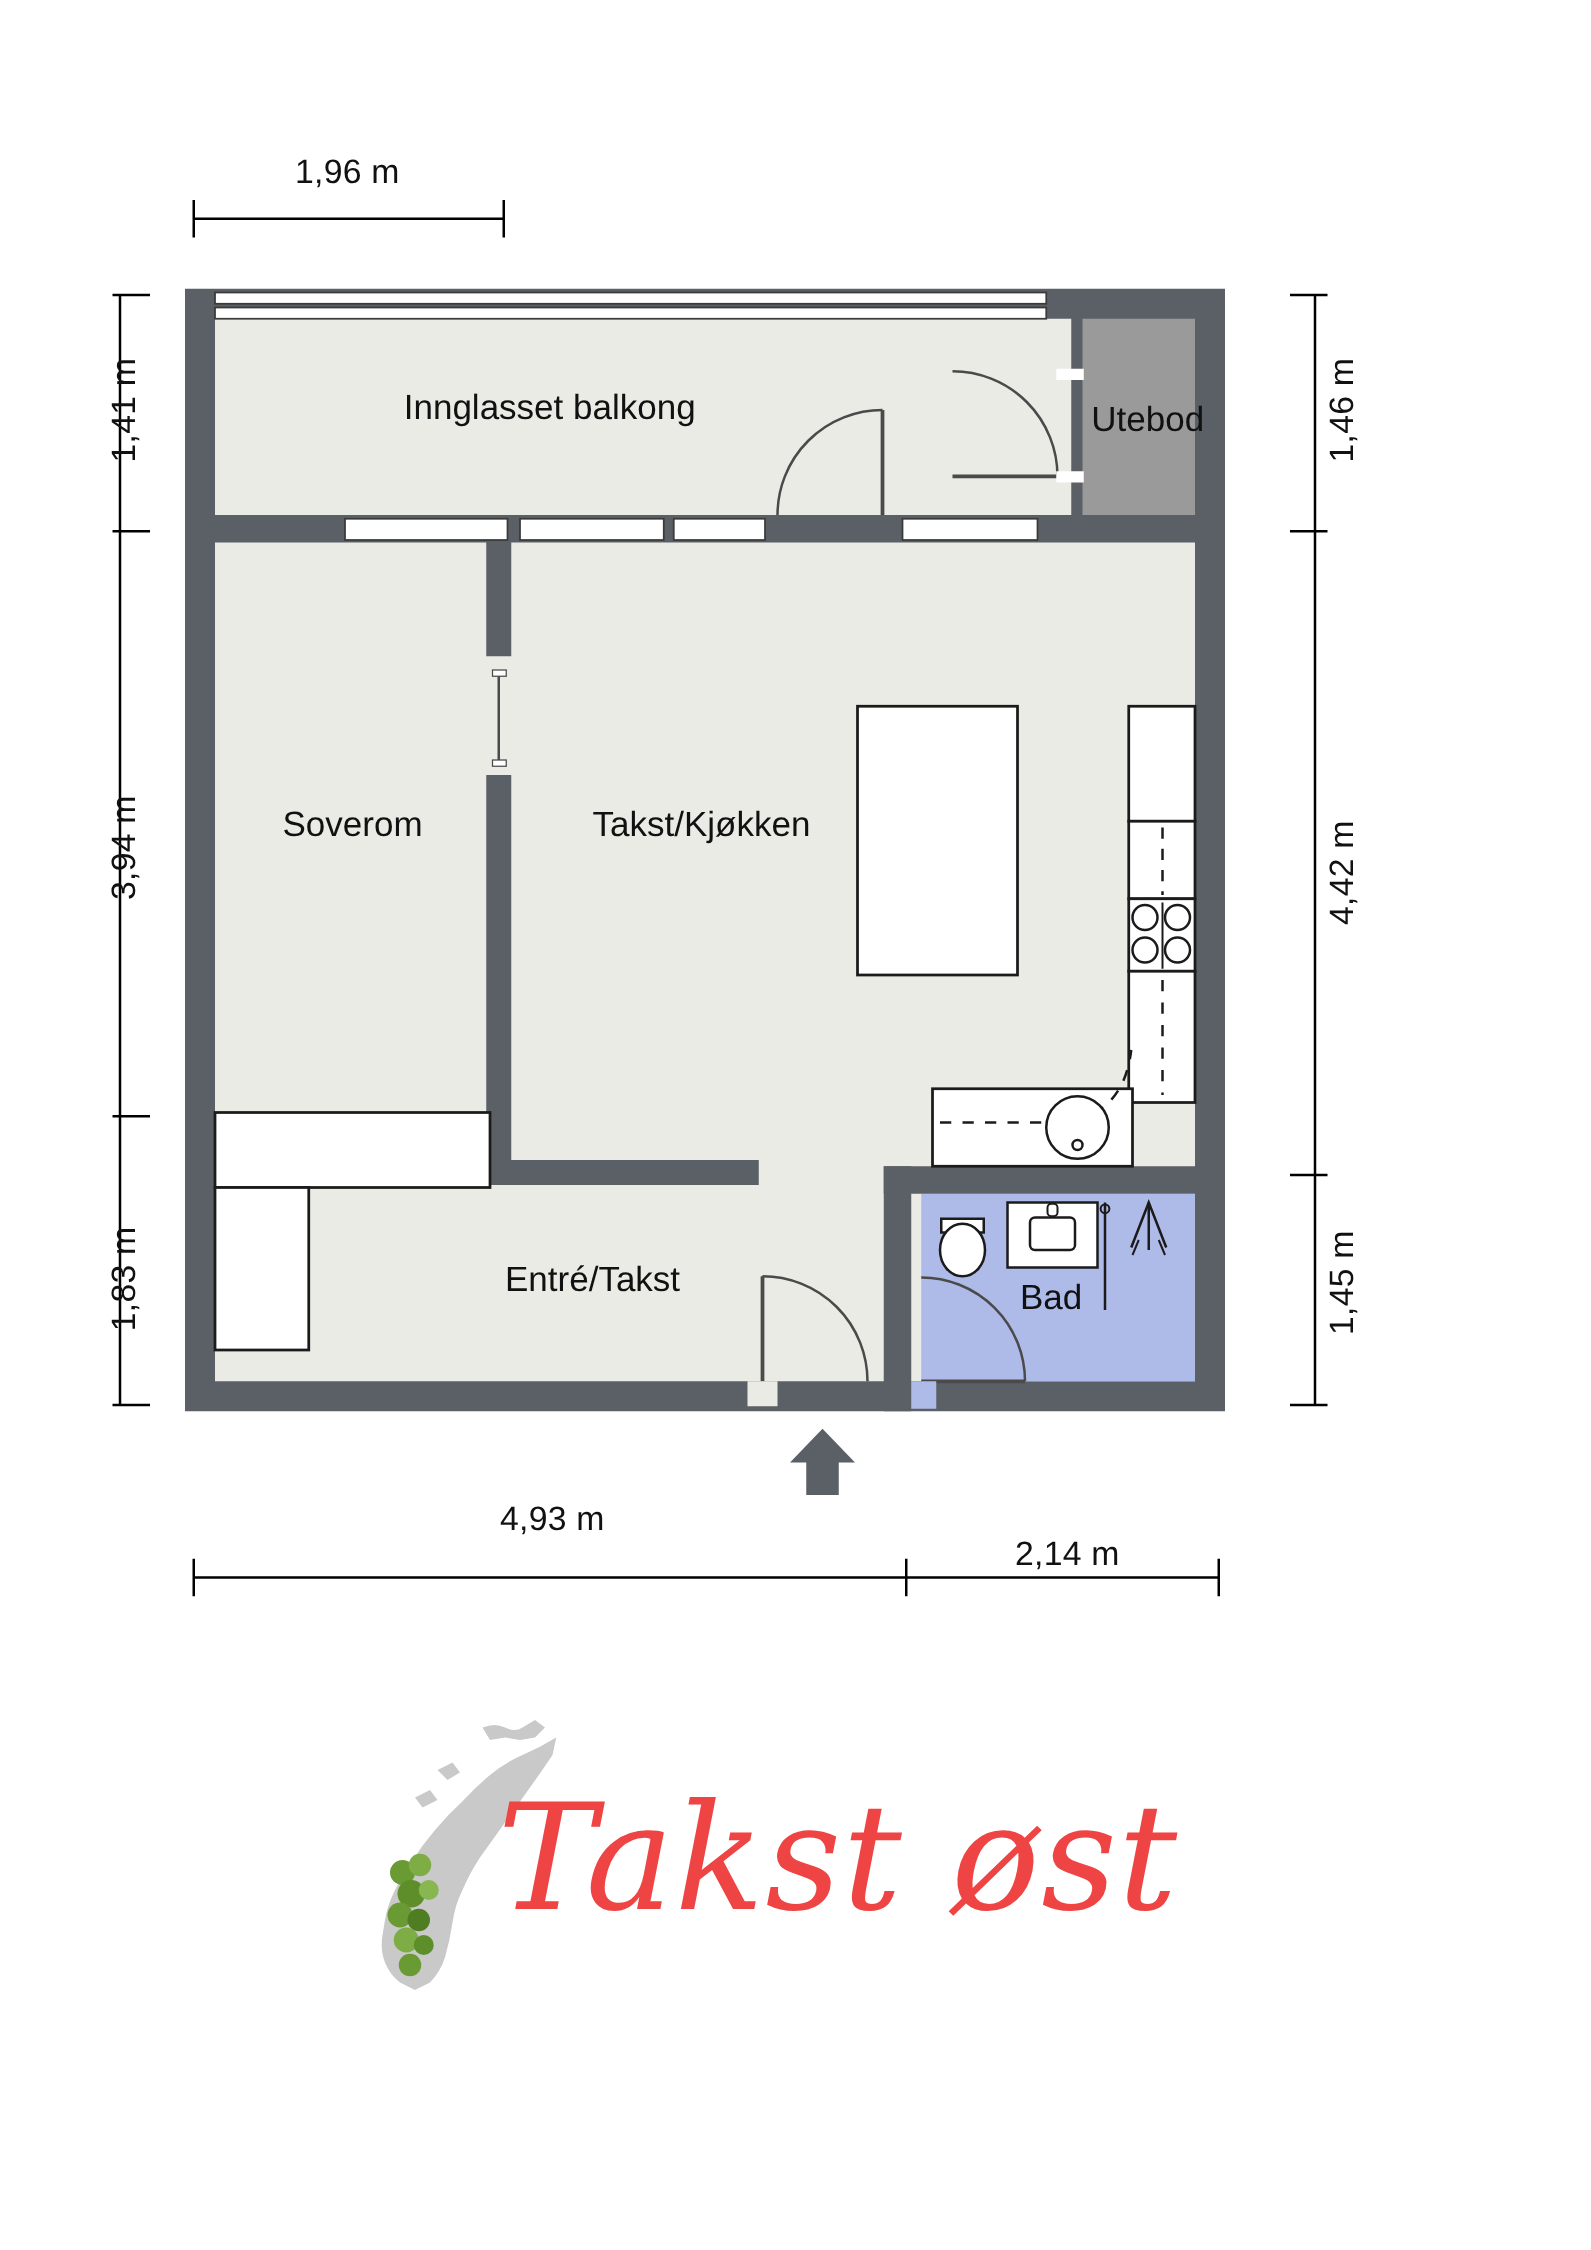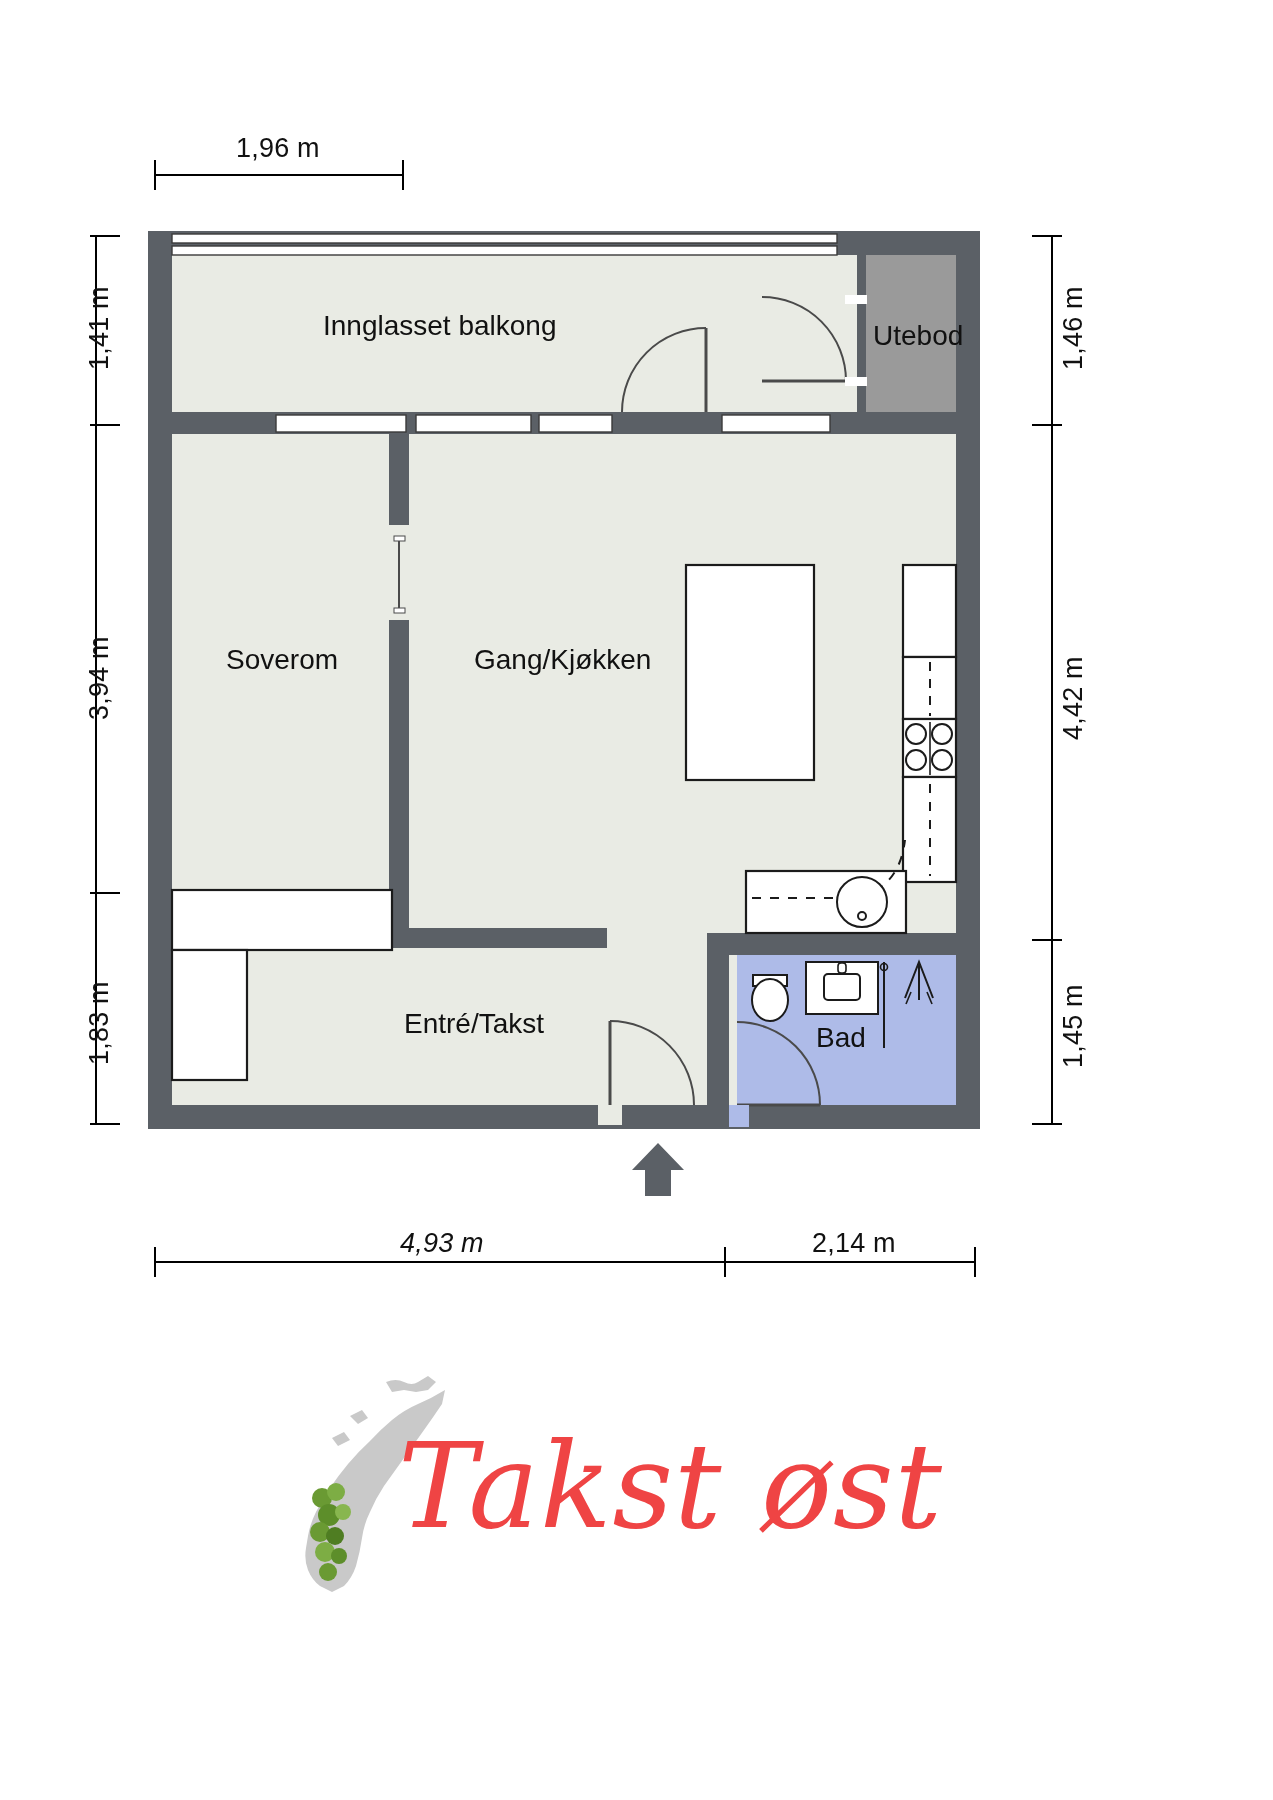--- a/index.html
+++ b/index.html
@@ -173,35 +173,35 @@
     <circle cx="329" cy="1515" r="11" fill="#5d8e2a"></circle>
     <circle cx="343" cy="1512" r="8" fill="#88b64f"></circle>
     <circle cx="320" cy="1532" r="10" fill="#6a9a33"></circle>
     <circle cx="335" cy="1536" r="9" fill="#4f7d22"></circle>
     <circle cx="325" cy="1552" r="10" fill="#7dad44"></circle>
     <circle cx="339" cy="1556" r="8" fill="#5d8e2a"></circle>
     <circle cx="328" cy="1572" r="9" fill="#6a9a33"></circle>
   </g>
 </svg>
 
-<div class="dimlabel" style="left:236px;top:133px;">1,96 m</div>
+<div class="dimlabel" style="left:236px;top:122px;">1,96 m</div>
 
 <div class="dimlabel vert" style="left:84px;top:370px;transform:rotate(-90deg);">1,41 m</div>
 <div class="dimlabel vert" style="left:84px;top:720px;transform:rotate(-90deg);">3,94 m</div>
 <div class="dimlabel vert" style="left:84px;top:1065px;transform:rotate(-90deg);">1,83 m</div>
 
 <div class="dimlabel vert" style="left:1058px;top:370px;transform:rotate(-90deg);">1,46 m</div>
 <div class="dimlabel vert" style="left:1058px;top:740px;transform:rotate(-90deg);">4,42 m</div>
 <div class="dimlabel vert" style="left:1058px;top:1068px;transform:rotate(-90deg);">1,45 m</div>
 
-<div class="dimlabel" style="left:400px;top:1228px;font-style:italic;">4,93 m</div>
+<div class="dimlabel" style="left:400px;top:1200px;">4,93 m</div>
 <div class="dimlabel" style="left:812px;top:1228px;text-align:right;">2,14 m</div>
 
 <div class="roomlabel" style="left:323px;top:310px;">Innglasset balkong</div>
 <div class="roomlabel" style="left:873px;top:320px;">Utebod</div>
 <div class="roomlabel" style="left:226px;top:644px;">Soverom</div>
-<div class="roomlabel" style="left:474px;top:644px;">Gang/Kjøkken</div>
+<div class="roomlabel" style="left:474px;top:644px;">Takst/Kjøkken</div>
 <div class="roomlabel" style="left:404px;top:1008px;">Entré/Takst</div>
 <div class="roomlabel" style="left:816px;top:1022px;">Bad</div>
 
 <div class="logoWrap">
   <div class="logoText">Takst øst</div>
 </div>
 
 </body></html>

